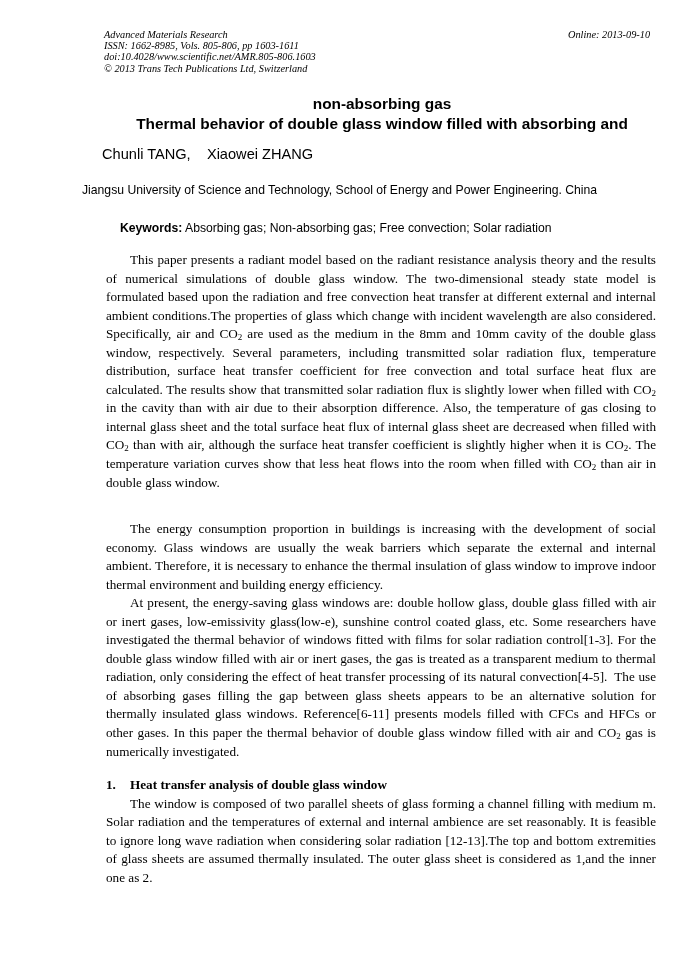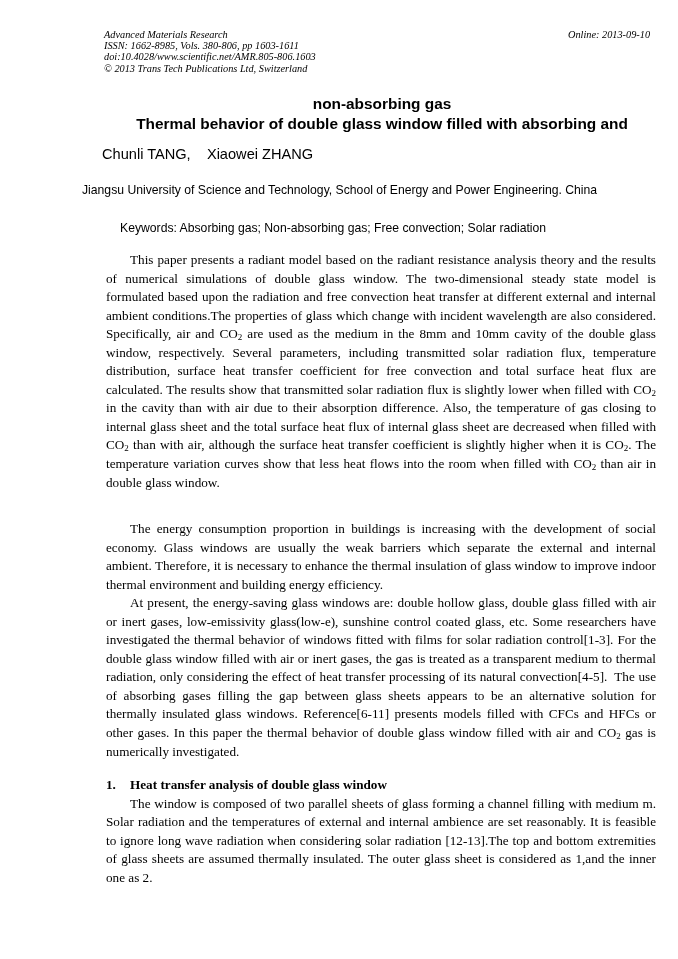--- a/index.html
+++ b/index.html
@@ -5,39 +5,39 @@
     html, body { margin: 0; padding: 0; background: #ffffff; }
     body { width: 678px; height: 959px; position: relative; overflow: hidden; color: #000; }
     .page { position: absolute; left: 0; top: 14px; width: 678px; height: 959px; margin-left: 42px; }
     .hdr { position: absolute; font-family: "Liberation Serif", serif; font-style: italic; font-size: 10.3px; line-height: 11.2px; }
     .hdr-left { left: 62px; top: 15px; }
     .hdr-right { left: 526px; top: 15px; }
     .title { position: absolute; left: 60px; width: 560px; top: 80px; text-align: center; font-family: "Liberation Sans", sans-serif; font-weight: bold; font-size: 15.4px; line-height: 20px; }
     .authors { position: absolute; left: 60px; width: 560px; top: 131px; font-family: "Liberation Sans", sans-serif; font-size: 14.6px; line-height: 18px; }
     .affil { position: absolute; left: 40px; width: 600px; top: 168px; text-align: left; font-family: "Liberation Sans", sans-serif; font-size: 12.2px; line-height: 16px; }
     .keywords { position: absolute; left: 64px; top: 206px; font-family: "Liberation Sans", sans-serif; font-size: 12.2px; line-height: 16px; white-space: nowrap; }
-    .keywords b { font-weight: normal; padding-left: 14px; }
+    .keywords b { font-weight: bold; padding-left: 14px; }
     .body { position: absolute; left: 64px; width: 550px; font-family: "Liberation Serif", serif; font-size: 13.2px; line-height: 18.55px; text-align: justify; }
     .heading { font-weight: bold; display: block; }
     p { margin: 0; text-indent: 24px; }
     sub { font-size: 9px; line-height: 0; vertical-align: -2px; }
     .sec-abstract { top: 237px; }
     .sec-intro { top: 506px; }
     .sec-1 { top: 762px; }
     .numhead { font-weight: bold; display: block; }
     .numhead .num { display: inline-block; width: 24px; }
   </style>
 </head>
 <body>
 
 <div class="page">
 
   <div class="hdr hdr-left">
     <div>Advanced Materials Research</div>
-    <div>ISSN: 1662-8985, Vols. 380-806, pp 1603-1611</div>
+    <div>ISSN: 1662-8985, Vols. 805-806, pp 1603-1611</div>
     <div>doi:10.4028/www.scientific.net/AMR.805-806.1603</div>
     <div>© 2013 Trans Tech Publications Ltd, Switzerland</div>
   </div>
   <div class="hdr hdr-right">Online: 2013-09-10</div>
 
   <div class="title">
     <div>non-absorbing gas</div>
     <div>Thermal behavior of double glass window filled with absorbing and</div>
   </div>
 

